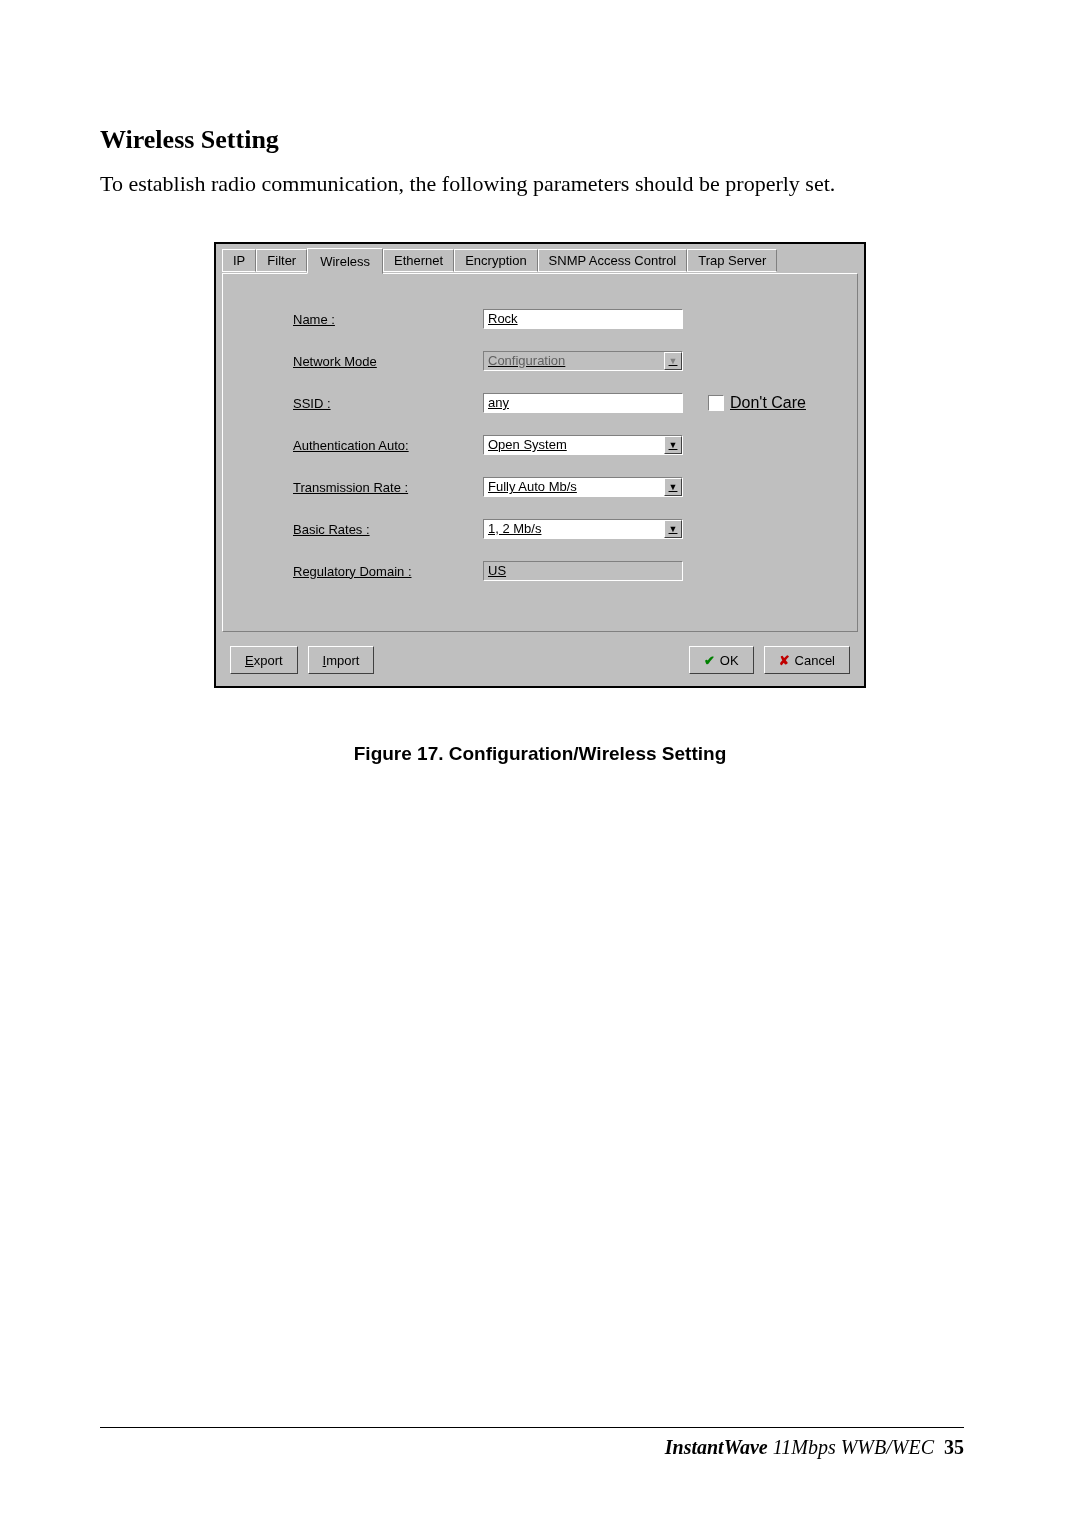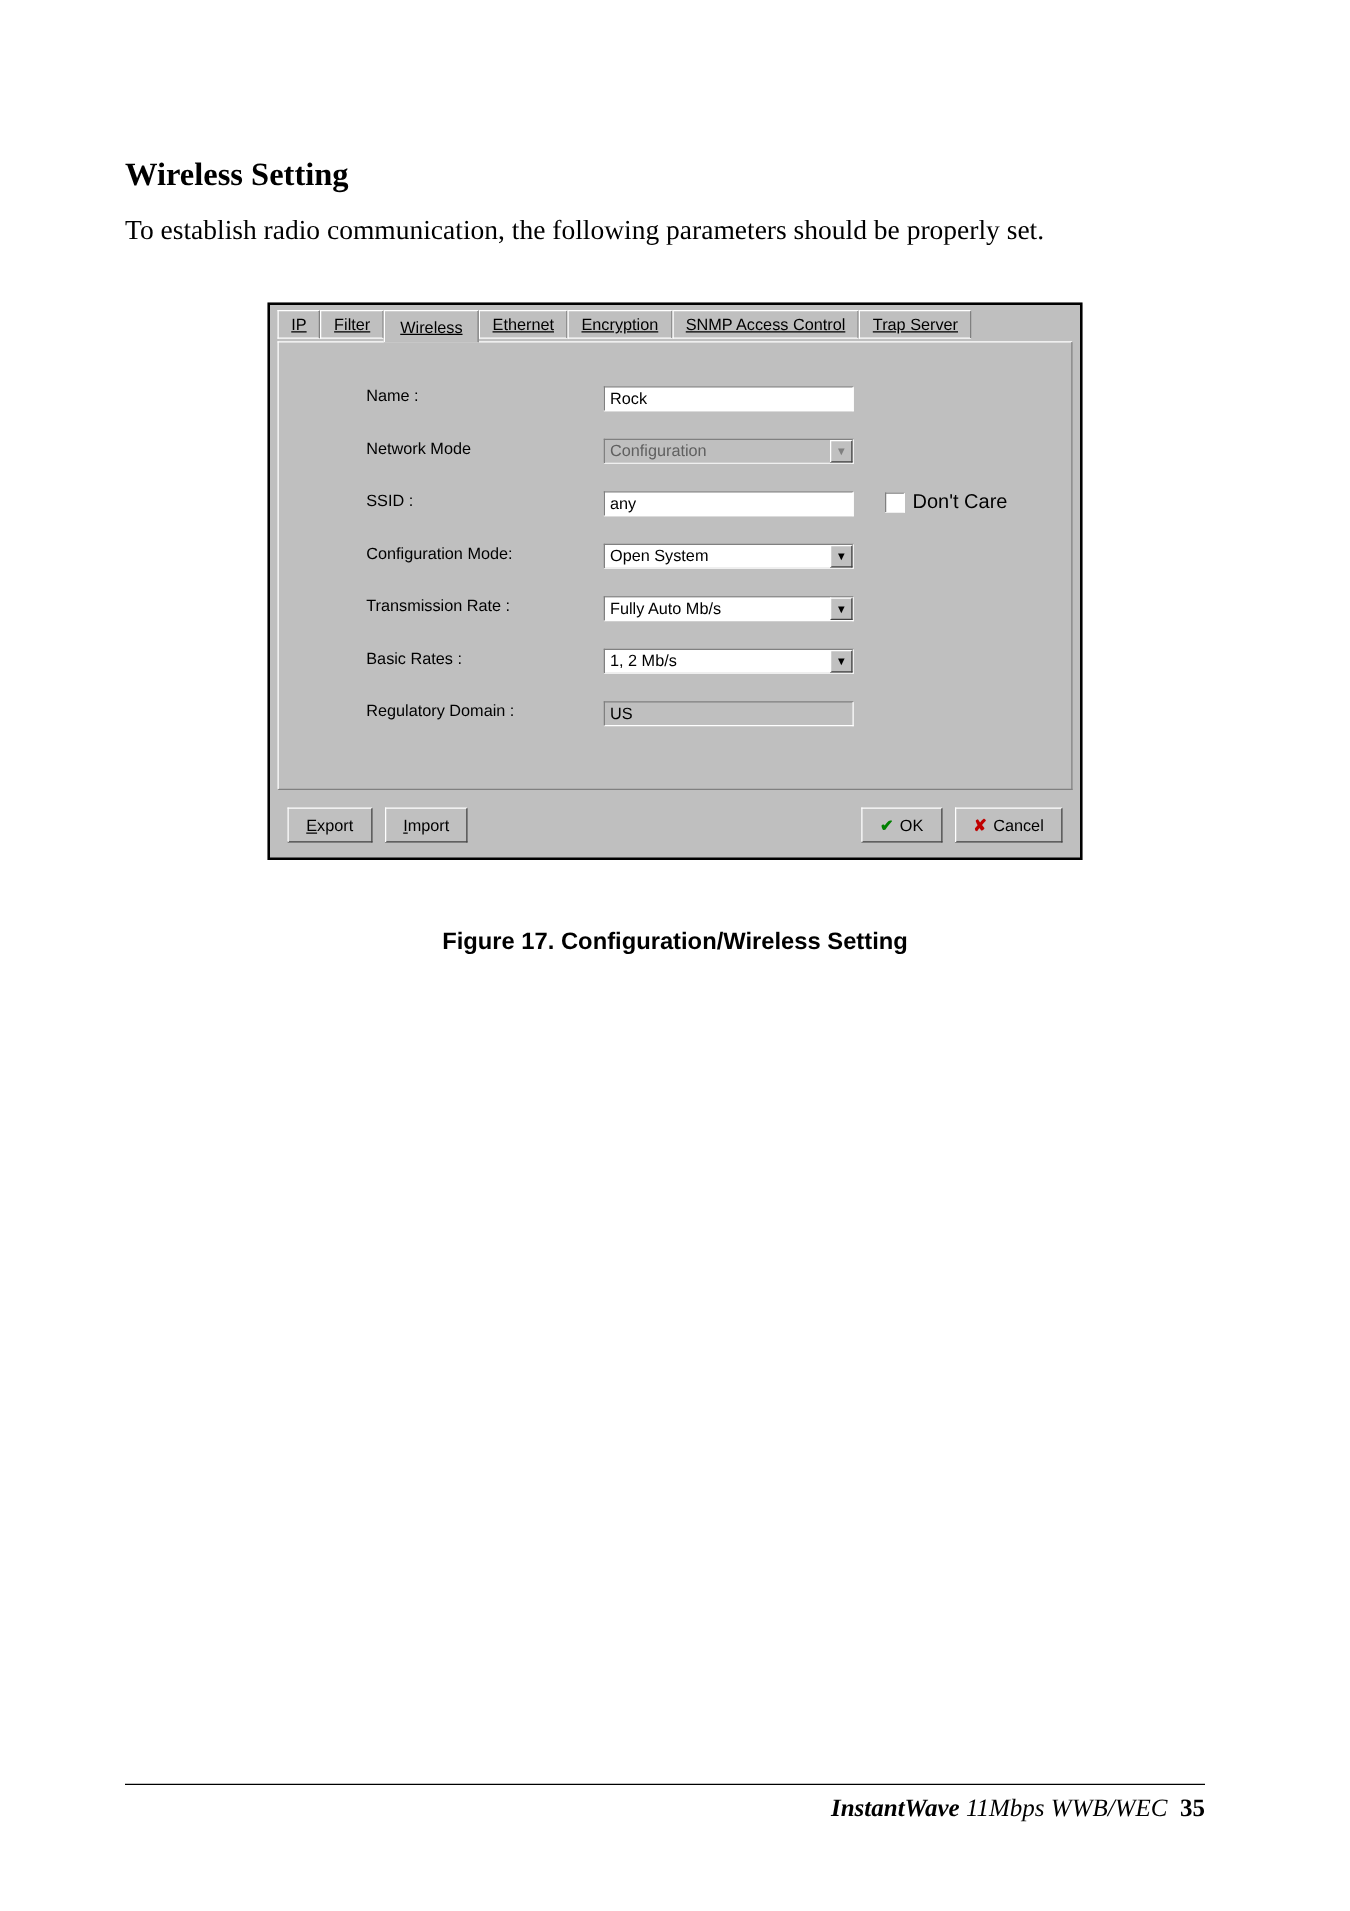--- a/index.html
+++ b/index.html
@@ -58,22 +58,21 @@
     justify-content: center;
     font-family: Arial, sans-serif;
     font-size: 12px;
     font-weight: bold;
     color: #000;
     line-height: 1;
   }
   .tabstrip {
     display: flex;
     padding: 4px 6px 0 6px;
-    align-items: flex-start;
-    text-decoration: underline;
+    align-items: center;
   }
   .tab {
     border-top: 1px solid #fff;
     border-left: 1px solid #fff;
     border-right: 1px solid #808080;
     background: #bfbfbf;
     padding: 3px 10px 3px 10px;
     font-size: 13px;
     margin-right: 0;
     position: relative;
@@ -91,22 +90,23 @@
     border-top: 1px solid #fff;
     border-left: 1px solid #fff;
     border-right: 1px solid #808080;
     border-bottom: 1px solid #808080;
     margin: 0 6px 8px 6px;
     padding: 35px 20px 50px 20px;
     background: #bfbfbf;
   }
   .form-row {
     display: flex;
-    align-items: flex-start;
+    align-items: center;
     margin-bottom: 22px;
+    text-decoration: underline;
   }
   .form-label {
     width: 190px;
     padding-left: 50px;
     font-size: 13px;
   }
   .text-input {
     width: 200px;
     height: 20px;
     background: #fff;
@@ -271,21 +271,21 @@
       <div class="form-row">
         <div class="form-label">SSID :</div>
         <div class="text-input">any</div>
         <div class="checkbox-wrap">
           <div class="checkbox-box"></div>
           <span class="checkbox-label">Don't Care</span>
         </div>
       </div>
 
       <div class="form-row">
-        <div class="form-label">Configuration Mode:</div>
+        <div class="form-label">Authentication Auto:</div>
         <div class="select-wrap">
           <div class="select-display">Open System</div>
           <div class="select-arrow">▼</div>
         </div>
       </div>
 
       <div class="form-row">
         <div class="form-label">Transmission Rate :</div>
         <div class="select-wrap">
           <div class="select-display">Fully Auto Mb/s</div>

